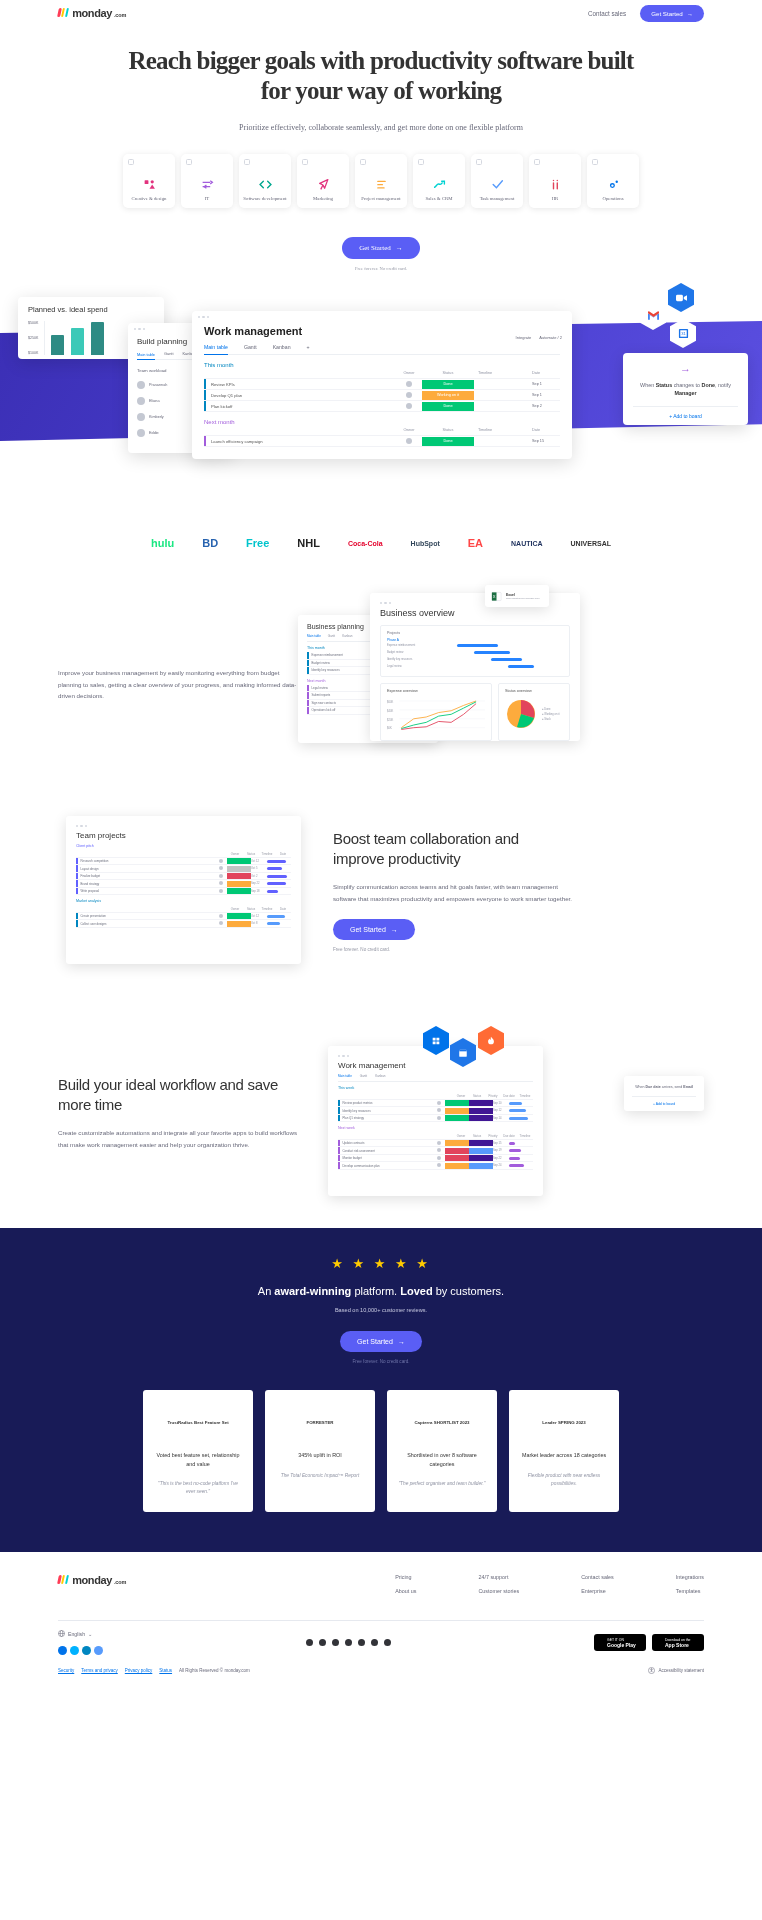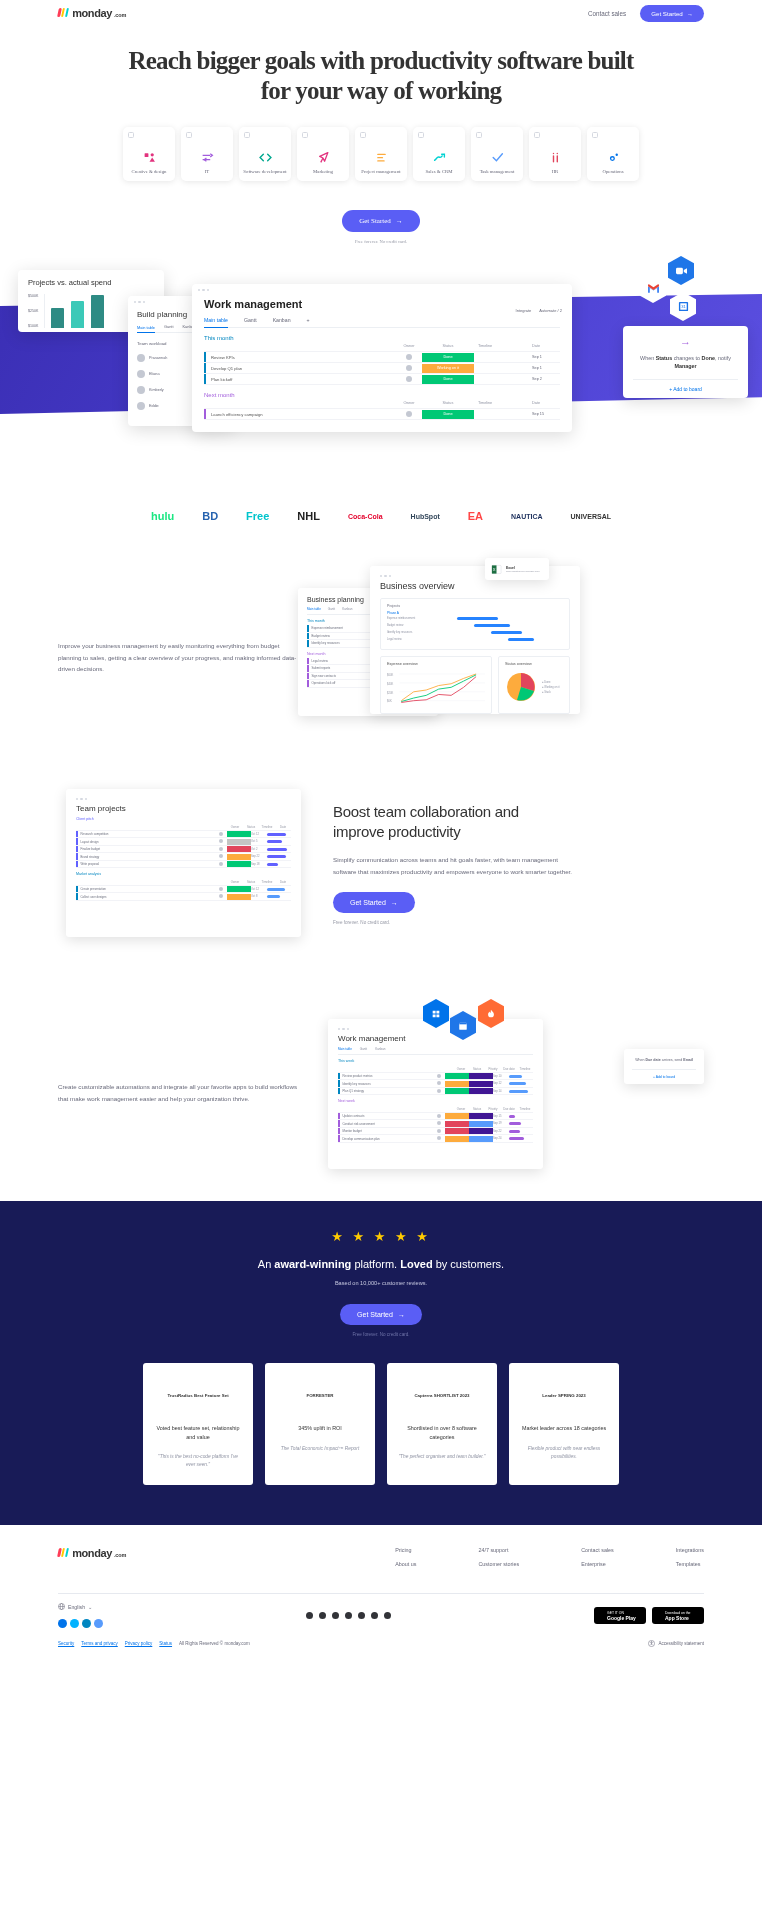--- a/index.html
+++ b/index.html
@@ -203,20 +203,21 @@
       <span class="contact">Contact sales</span>
       <button class="btn-pill">
         <span>Get Started</span>
         <span>→</span>
       </button>
     </div>
   </div>
 
   <div class="hero">
     <h1 class="h1">Reach bigger goals with productivity software built for your way of working</h1>
+    <div class="sub">Prioritize effectively, collaborate seamlessly, and get more done on one flexible platform</div>
     <div class="cards" id="cat-cards">
         <div class="card">
           <span class="chk"></span>
           <span class="ico">
             <svg width="13" height="13" viewBox="0 0 24 24">
               <rect x="3" y="4" width="7" height="7" rx="1" fill="#e2337e"></rect>
               <circle cx="17" cy="7" r="3" fill="#e2337e"></circle>
               <path d="M12 20l5-8 5 8z" fill="#e2337e"></path>
             </svg>
           </span>
@@ -310,21 +311,21 @@
         <span>→</span>
       </button>
       <div class="note">Free forever. No credit card.</div>
     </div>
   </div>
 
   <div class="heroimg">
     <div class="bluebg"></div>
 
     <div class="panel p-chart">
-      <h4>Projects vs. actual spend</h4>
+      <h4>Planned vs. ideal spend</h4>
       <div class="chartbox">
         <div class="ylabels" id="chart-y">
             <span>$500K</span>
             <span>$250K</span>
             <span>$100K</span>
           </div>
         <div class="bars" id="chart-bars">
             <i style="height: 20px; background: rgb(46, 139, 132);"></i>
             <i style="height: 27px; background: rgb(59, 201, 184);"></i>
             <i style="height: 33px; background: rgb(46, 139, 132);"></i>
@@ -744,20 +745,21 @@
       <button class="cta" style="margin-top:14px">
         <span>Get Started</span>
         <span>→</span>
       </button>
       <div class="note">Free forever. No credit card.</div>
     </div>
   </div>
 
   <div class="feat" style="height:230px">
     <div class="ftext">
+      <h2>Build your ideal workflow and save more time</h2>
       <p>Create customizable automations and integrate all your favorite apps to build workflows that make work management easier and help your organization thrive.</p>
     </div>
     <div class="fvis">
       <div class="mini" style="left:30px;top:18px;width:215px;height:150px;padding:9px 10px">
         <div class="dots" style="padding:0 0 4px">
             <i></i>
             <i></i>
             <i></i>
           </div>
         <h5 style="font-size:8px">Work management</h5>

